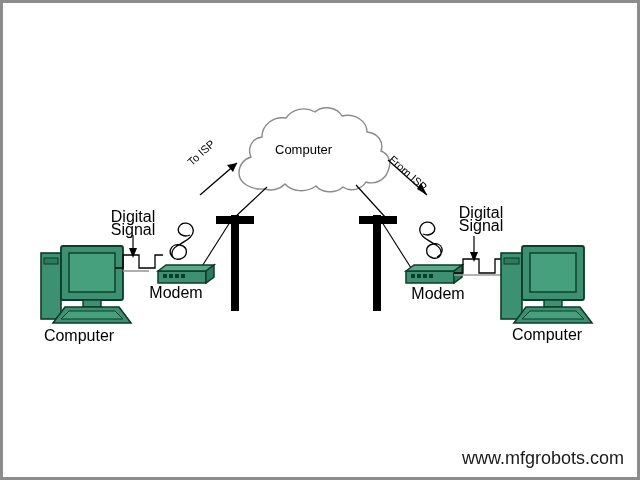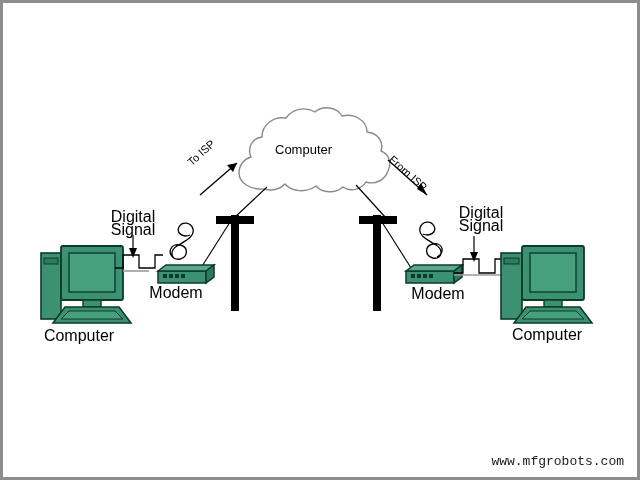--- a/index.html
+++ b/index.html
@@ -86,22 +86,22 @@
   }
   #label-computer-right {
     left: 500px;
     top: 325px;
     width: 88px;
   }
   #watermark {
     position: absolute;
     right: 13px;
     bottom: 8px;
-    font-family: Liberation Mono, monospace;
-    font-size: 13px;
+    font-family: Liberation Sans, sans-serif;
+    font-size: 18px;
     color: #1a1a1a;
     white-space: nowrap;
   }
 </style>
 </head>
 <body>
 
 <div id="canvas">
 
   <svg id="diagram-svg" viewBox="0 0 640 480">

